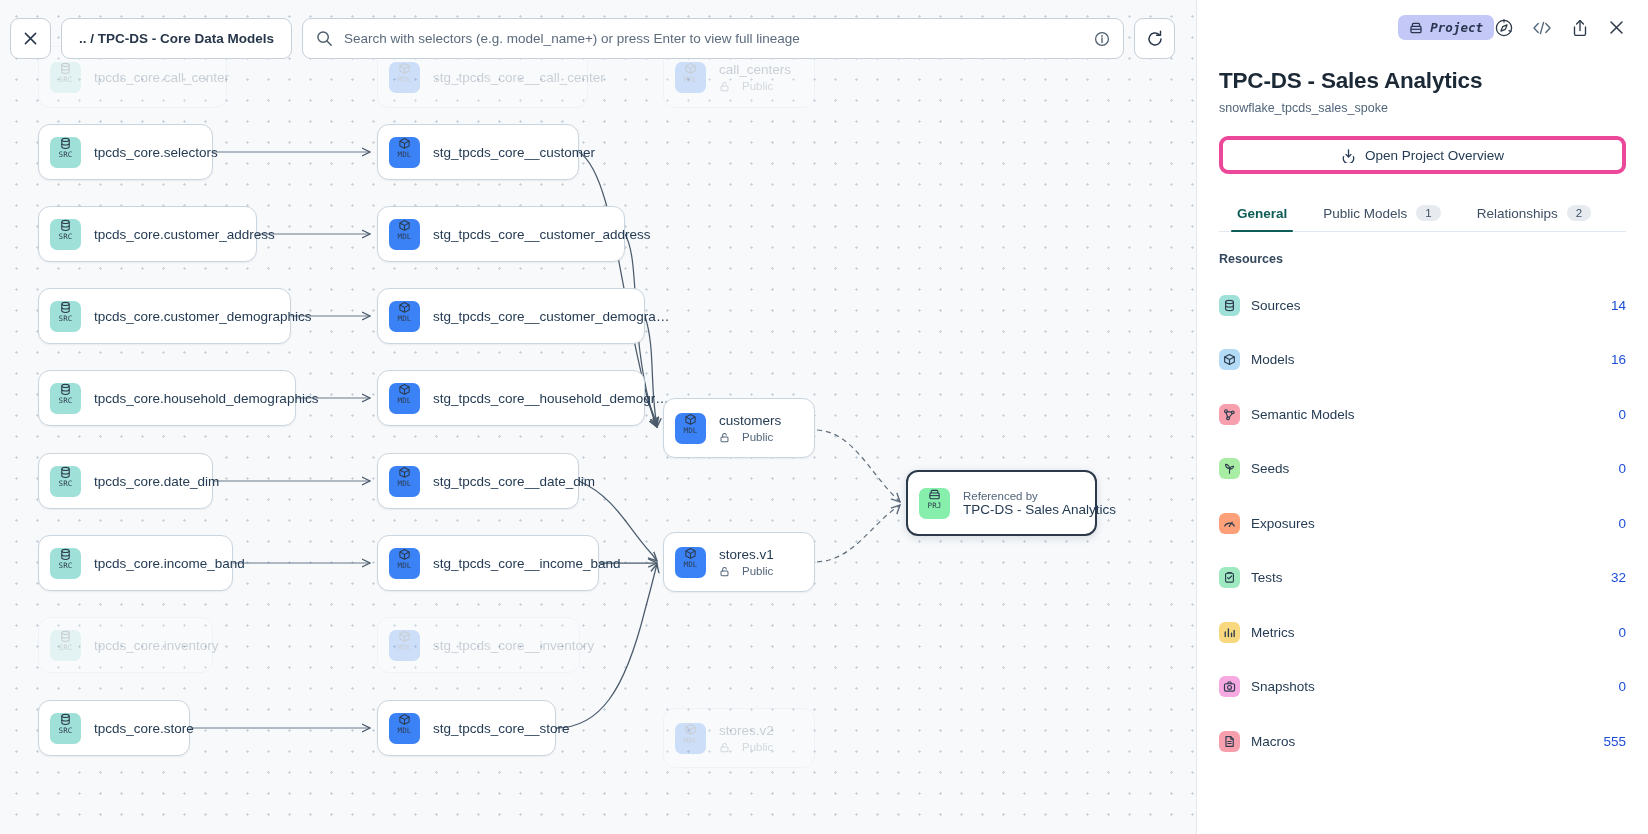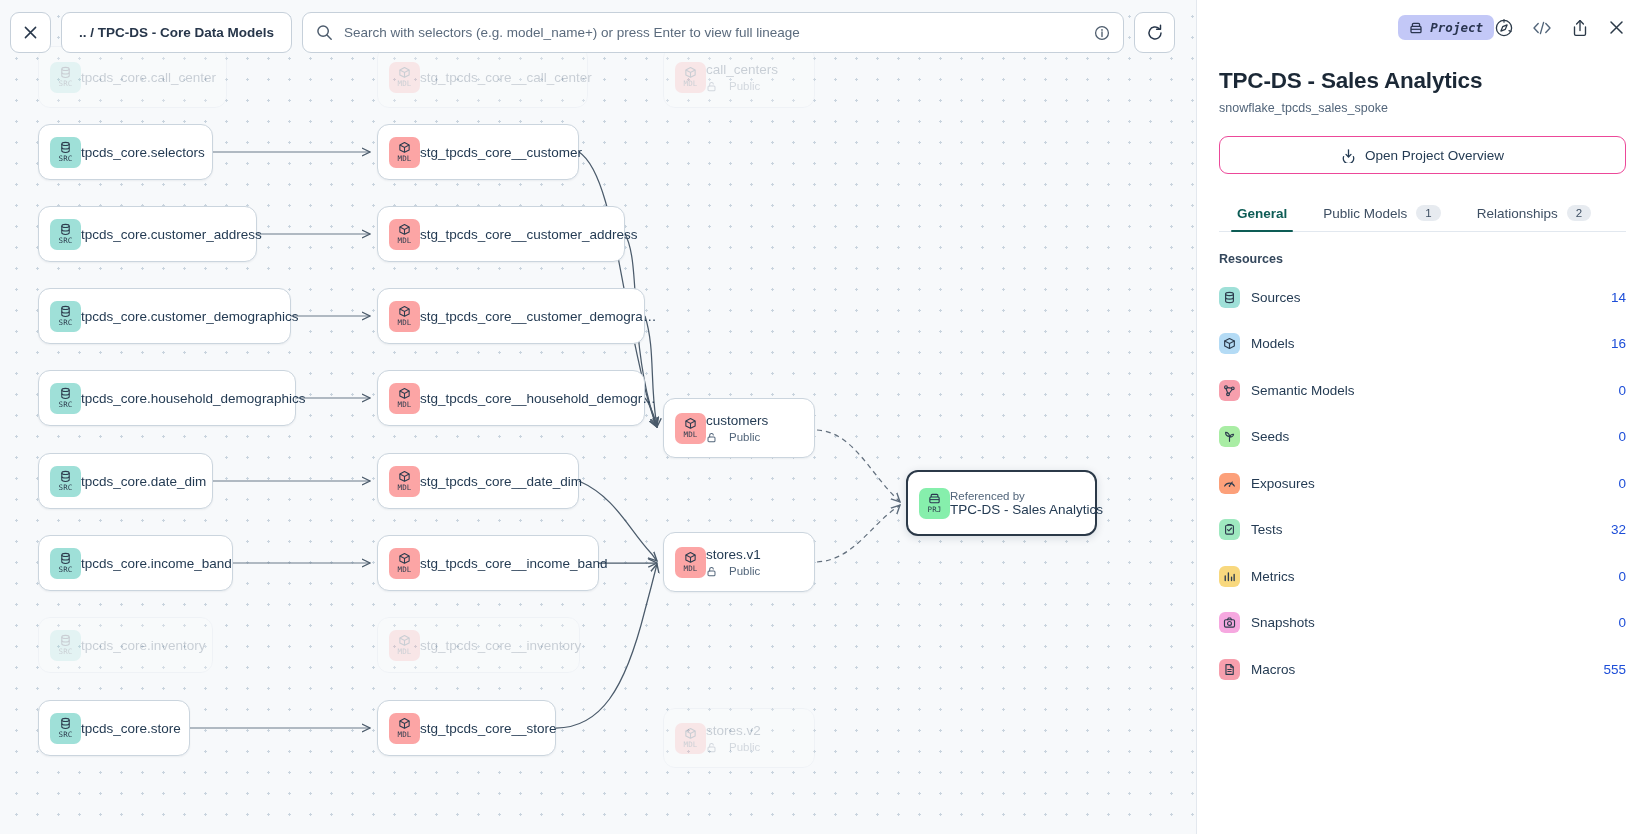--- a/index.html
+++ b/index.html
@@ -32,49 +32,49 @@
     background: #ffffff;
     border: 1px solid #cbd5de;
     border-radius: 12px;
     padding: 0 16px 0 11px;
     box-shadow: 0 1px 2px rgba(16,32,56,.06);
   }
   .node .chip {
     width: 31px; height: 31px; min-width: 31px;
     border-radius: 7px;
     display: flex; flex-direction: column;
-    align-items: center; justify-content: center;
-    margin-right: 0;
+    align-items: center; justify-content: flex-start;
+    margin-right: 13px;
     line-height: 1;
   }
   .chip svg { display: block; }
   .chip .tag {
     font-family: "DejaVu Sans Mono", monospace;
     font-size: 7.5px; letter-spacing: .2px;
     margin-top: 1px; color: #2d3c4e;
   }
   .chip-src { background: #9fe0d8; }
-  .chip-mdl { background: #fca5a5; }
+  .chip-mdl { background: #3b82f6; }
   .chip-prj { background: #86efac; }
   .node .label { font-size: 13.5px; color: #243b53; white-space: nowrap; }
   .node .sub {
     font-size: 11.5px; color: #52657a;
     display: flex; align-items: center; gap: 12px; margin-top: 3px;
   }
   .node .txtcol { display: flex; flex-direction: column; justify-content: flex-end; }
   .node.ghost { opacity: .22; box-shadow: none; border-color: #d7dee6; }
   .node.selected {
     border: 2px solid #2b3948;
     box-shadow: 0 2px 8px rgba(16,32,56,.14);
   }
   .node .pretitle { font-size: 11.5px; color: #52657a; }
 
   
   .toolbar {
-    position: absolute; top: 12px; left: 10px;
+    position: absolute; top: 18px; left: 10px;
     display: flex; align-items: center; gap: 10px;
     z-index: 20;
   }
   .tb-btn {
     height: 41px; min-width: 41px;
     background: #fff; border: 1px solid #c6d0da; border-radius: 9px;
     display: flex; align-items: center; justify-content: center;
     cursor: pointer;
   }
   .tb-crumb {
@@ -105,42 +105,42 @@
     background: #c3c8f7; color: #2a3550;
     border-radius: 7px; padding: 5px 11px;
     font-family: "DejaVu Sans Mono", monospace; font-size: 12.5px; font-weight: 700;
   }
   .panel-actions { display: flex; align-items: center; gap: 17px; }
   .icon-btn { cursor: pointer; display: flex; align-items: center; }
   .panel-title { font-size: 22.5px; font-weight: 700; color: #1b2836; margin-top: 28px; letter-spacing: -.2px; }
   .panel-sub { font-size: 12.5px; color: #52657a; margin-top: 7px; }
   .btn-overview {
     margin-top: 21px; height: 38px; width: 100%;
-    border: 1px solid #ec4899; border-radius: 9px; background: #fff;
+    border: 4px solid #ec4899; border-radius: 9px; background: #fff;
     display: flex; align-items: center; justify-content: center; gap: 9px;
     font-size: 13.5px; color: #243b53; cursor: pointer;
   }
   .tabs { display: flex; gap: 0; margin-top: 22px; border-bottom: 1px solid #e2e8ef; }
   .tab {
     display: flex; align-items: center; gap: 9px;
     padding: 9px 18px 10px; font-size: 13.5px; color: #3e4f63;
     cursor: pointer; position: relative;
   }
   .tab.active { color: #0d5c55; font-weight: 700; }
   .tab.active::after {
     content: ""; position: absolute; left: 12px; right: 12px; bottom: -1px;
     height: 2.5px; background: #0d5c55; border-radius: 2px;
   }
   .tab-badge {
     background: #e7ebf0; color: #3e4f63; border-radius: 11px;
     font-size: 11.5px; padding: 2px 9px; font-weight: 400;
   }
   .section-h { font-size: 12.5px; font-weight: 700; color: #34475c; margin-top: 20px; }
   .res-row {
-    display: flex; align-items: center; height: 30.5px; margin-top: 16px; cursor: pointer;
+    display: flex; align-items: center; height: 30.5px; margin-top: 24px; cursor: pointer;
   }
   .res-ico {
     width: 21px; height: 21px; min-width: 21px; border-radius: 6px;
     display: flex; align-items: center; justify-content: center; margin-right: 11px;
   }
   .res-name { font-size: 13.5px; color: #243b53; flex: 1; }
   .res-val { font-size: 13.5px; color: #1d4ed8; }
 </style>
 </head>
 <body>

